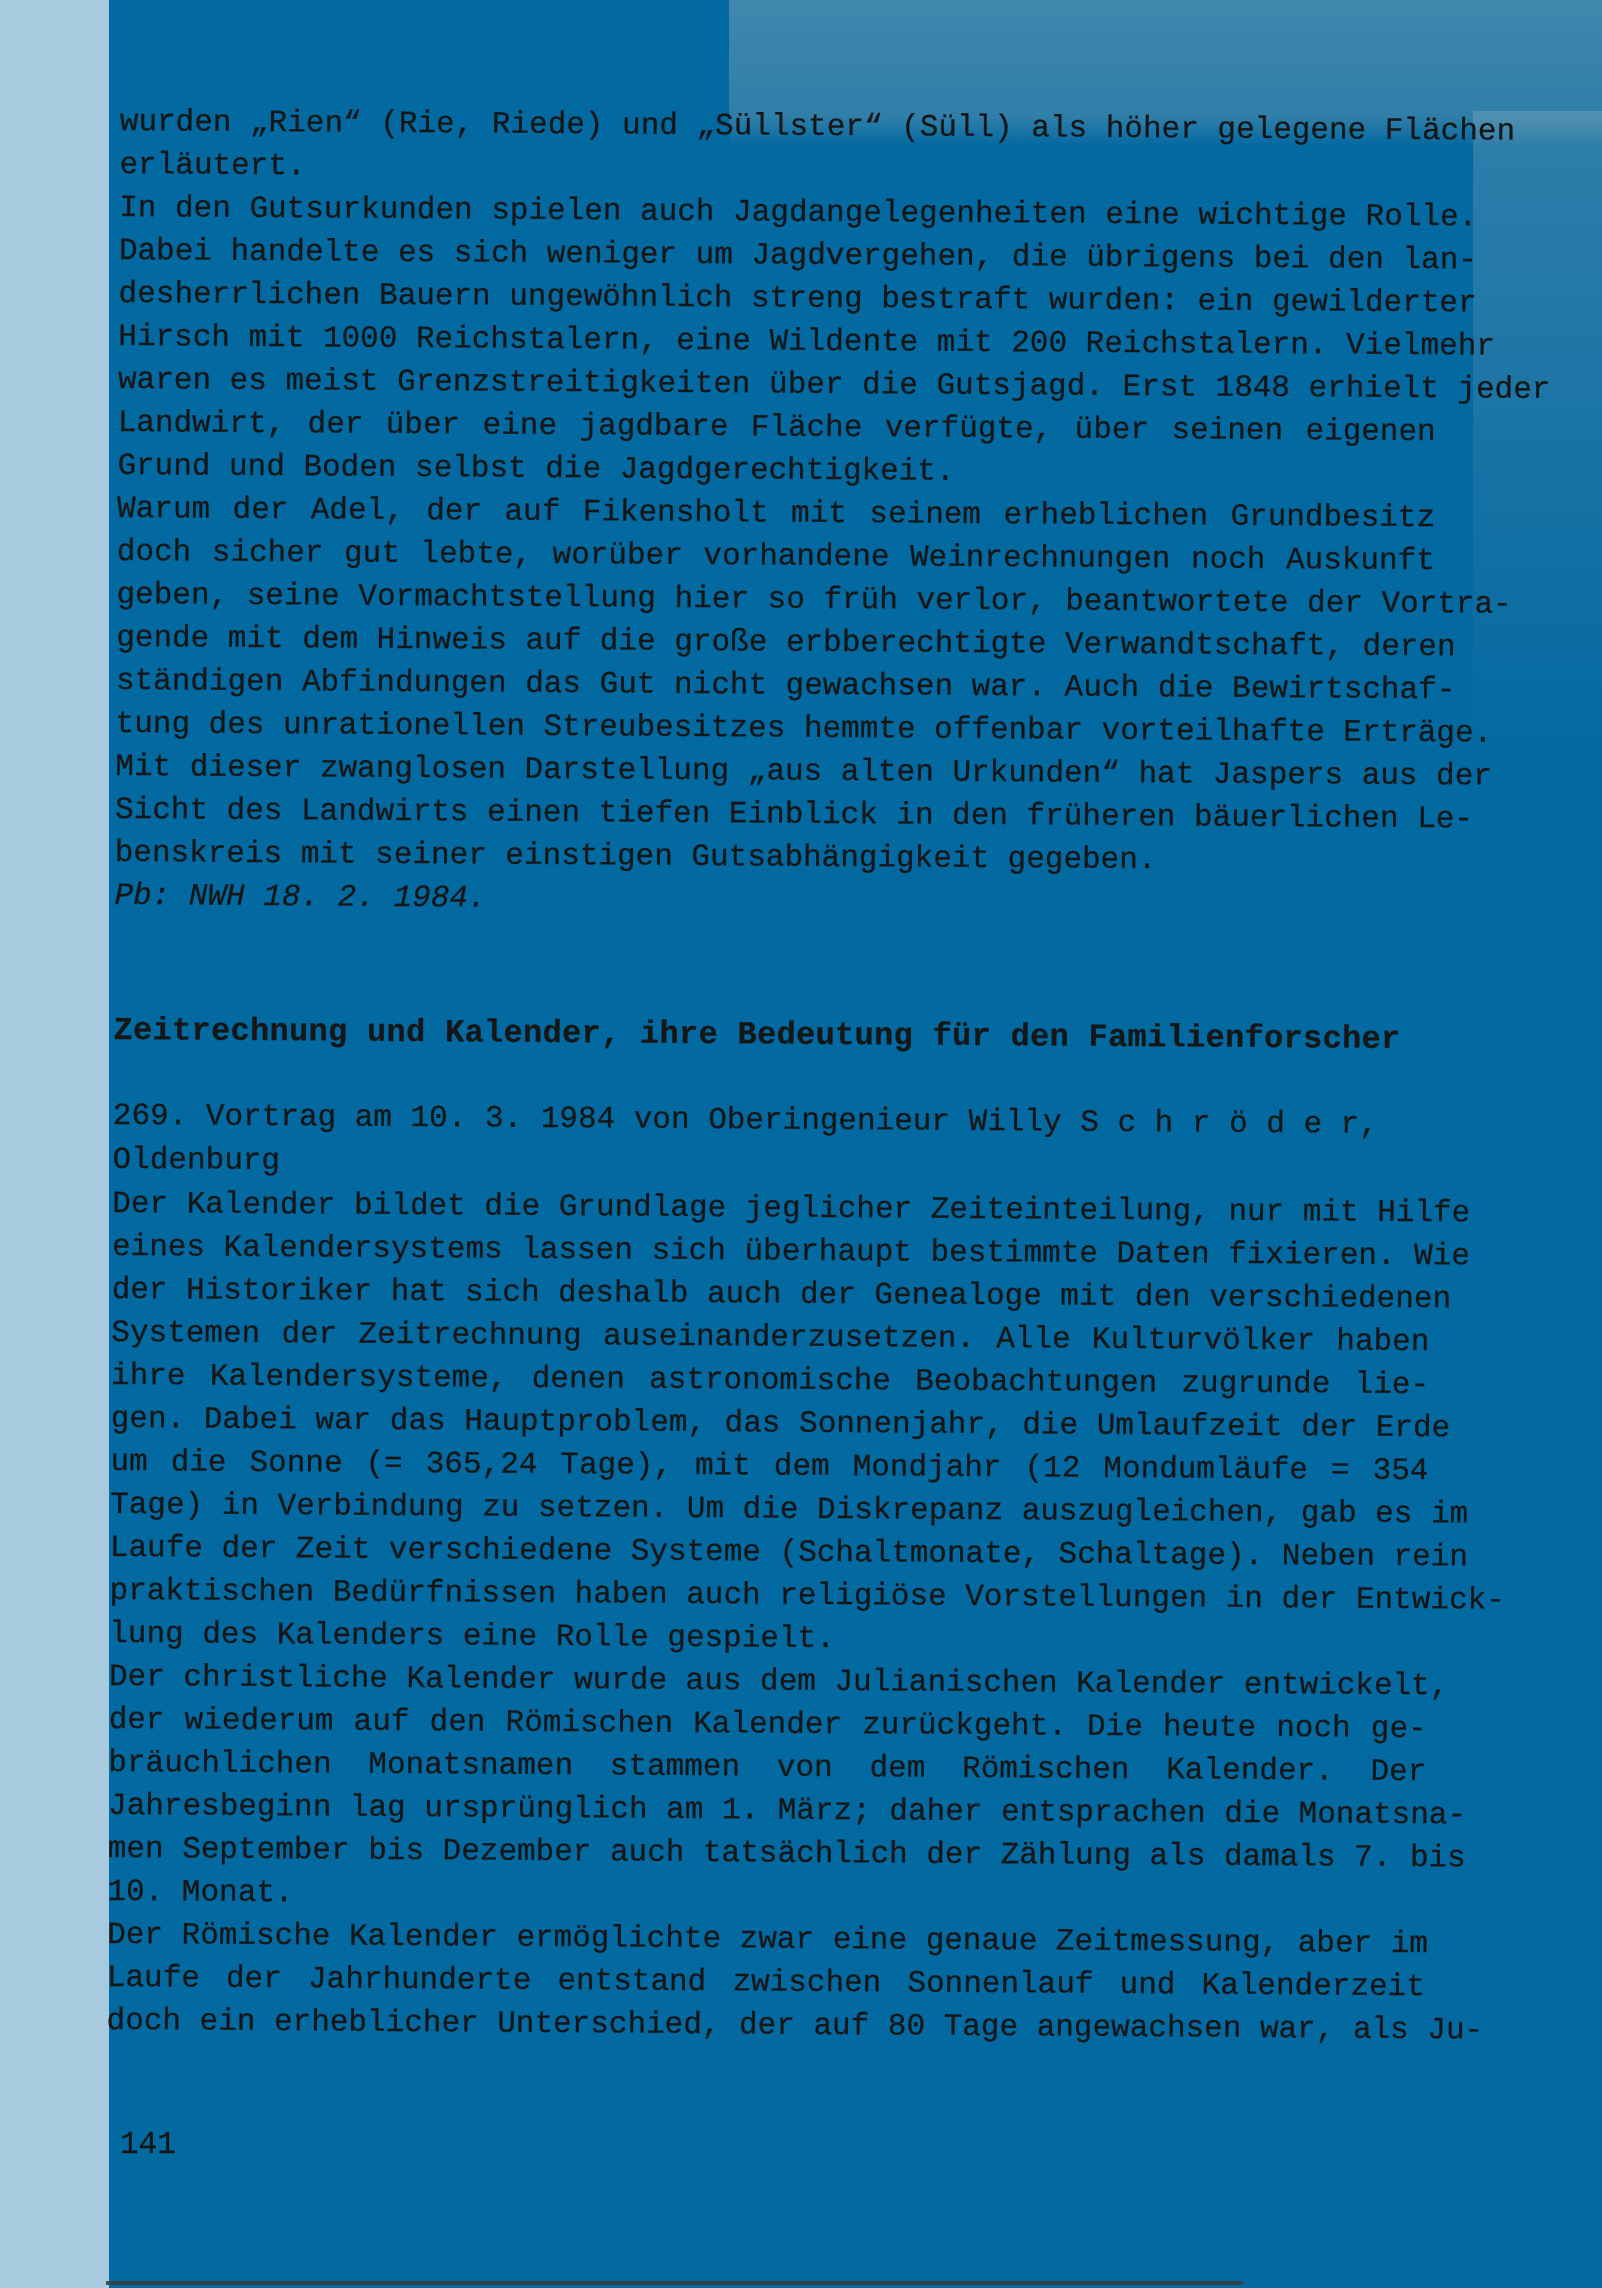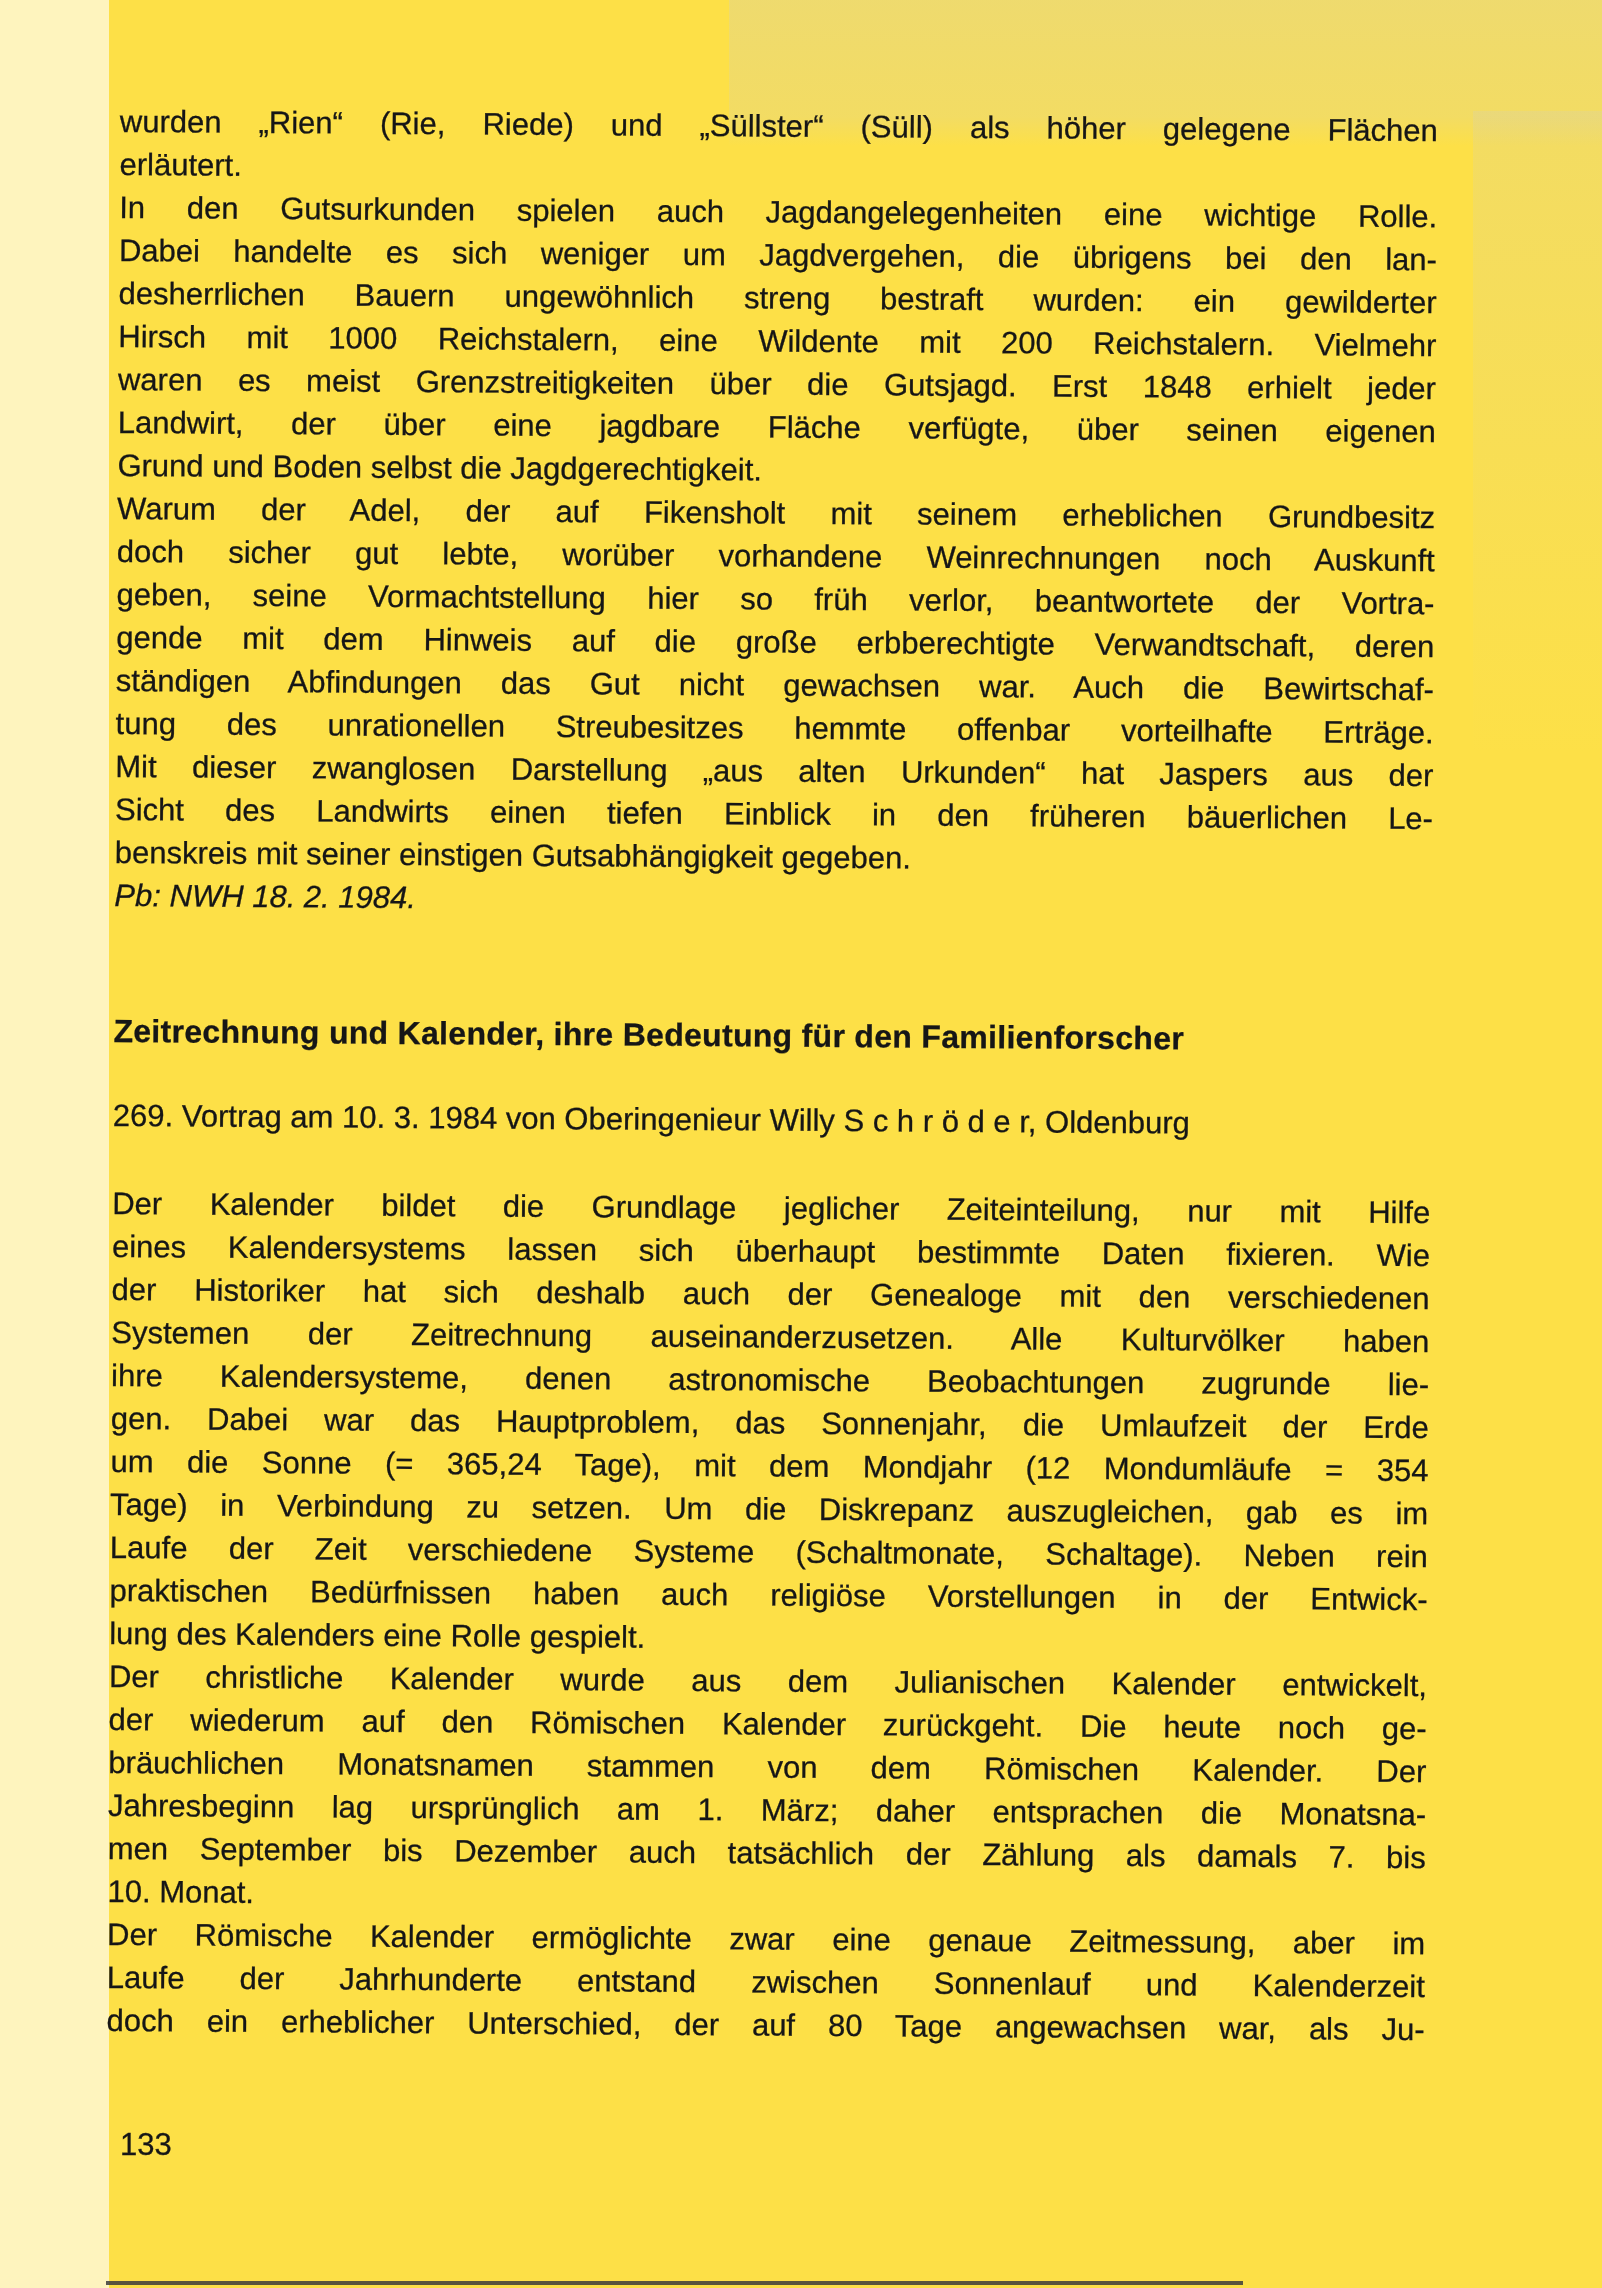--- a/index.html
+++ b/index.html
@@ -4,23 +4,23 @@
 <style>
   html, body {
     margin: 0;
     padding: 0;
     background: #ffffff;
   }
   .page {
     position: relative;
     width: 1602px;
     height: 2289px;
-    background: #fde047;
+    background: #0369a1;
     overflow: hidden;
-    font-family: Liberation Sans, sans-serif;
+    font-family: Liberation Mono, monospace;
     color: #161616;
   }
   
   .artifact-top-right {
     position: absolute;
     left: 729px;
     top: 0;
     width: 873px;
     height: 146px;
     background: linear-gradient(to bottom, rgba(205,205,200,0.30), rgba(205,205,200,0.22) 80%, rgba(205,205,200,0));
@@ -172,18 +172,18 @@
       </div>
 
     <div>
         <div class="tline just">Der Römische Kalender ermöglichte zwar eine genaue Zeitmessung, aber im</div>
         <div class="tline just">Laufe der Jahrhunderte entstand zwischen Sonnenlauf und Kalenderzeit</div>
         <div class="tline just">doch ein erheblicher Unterschied, der auf 80 Tage angewachsen war, als Ju-</div>
       </div>
 
   </div>
 
-  <div class="page-number">133</div>
+  <div class="page-number">141</div>
 
   <div class="artifact-bottom-line"></div>
 
 </div>
 
 
 </body></html>

